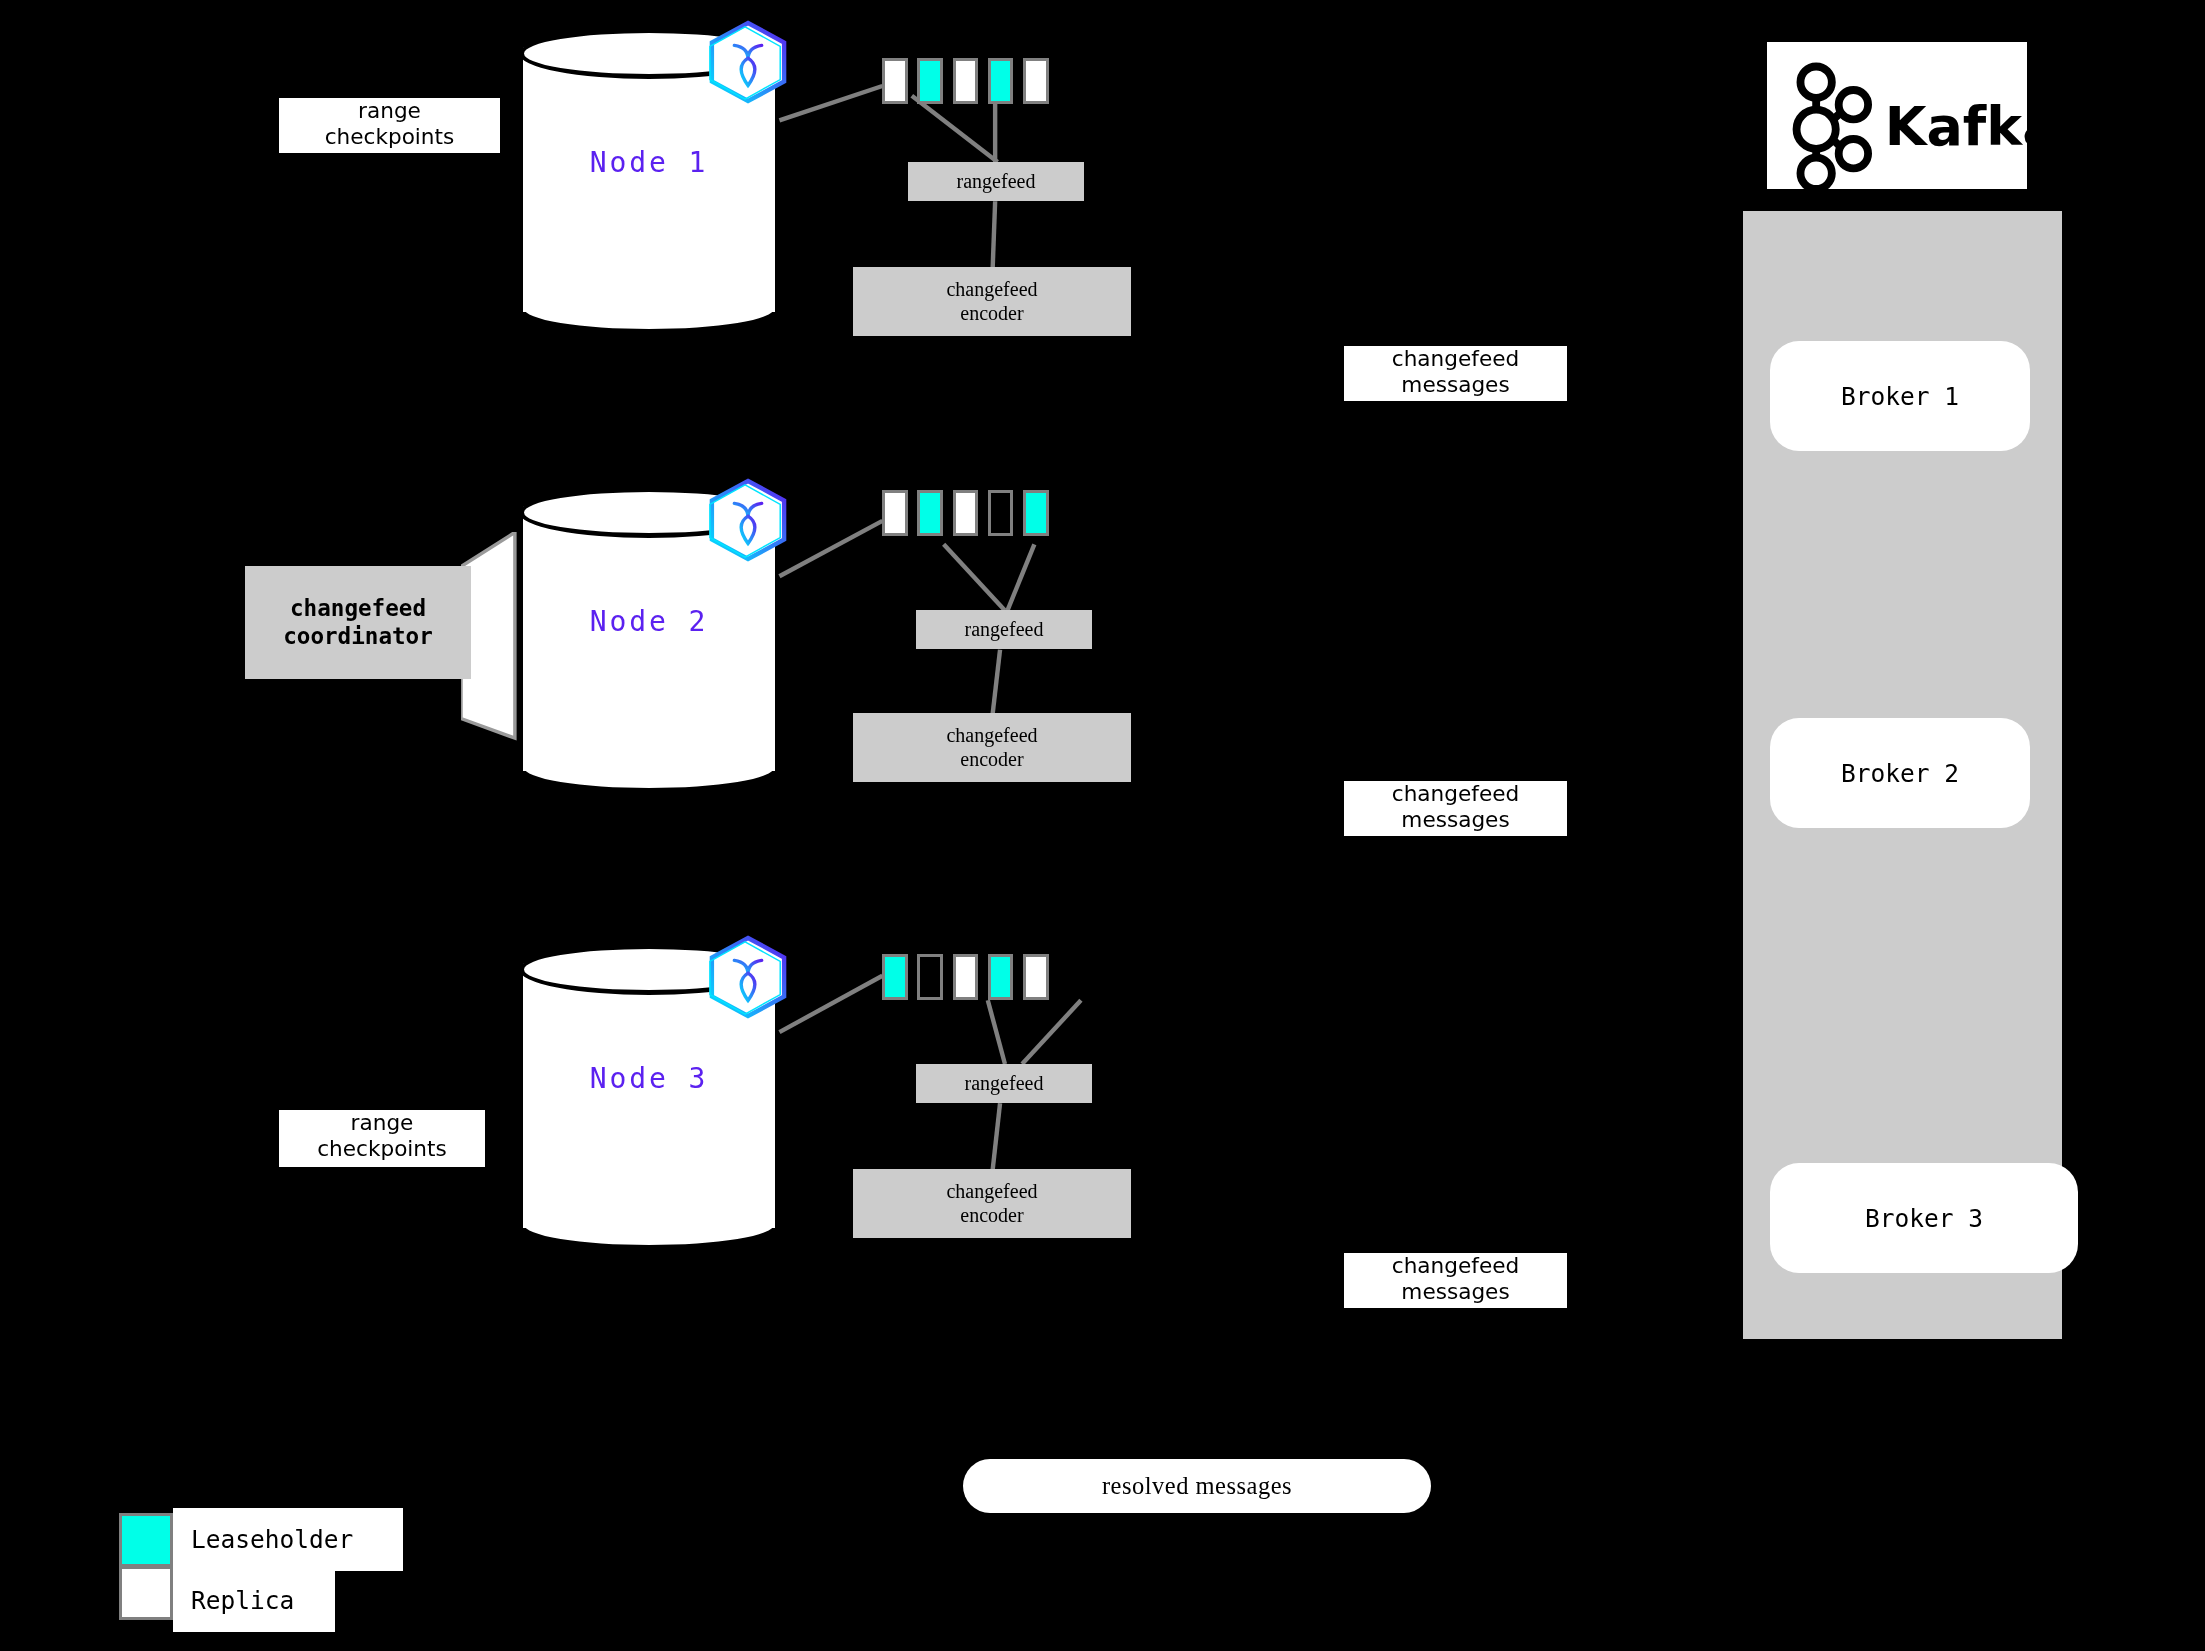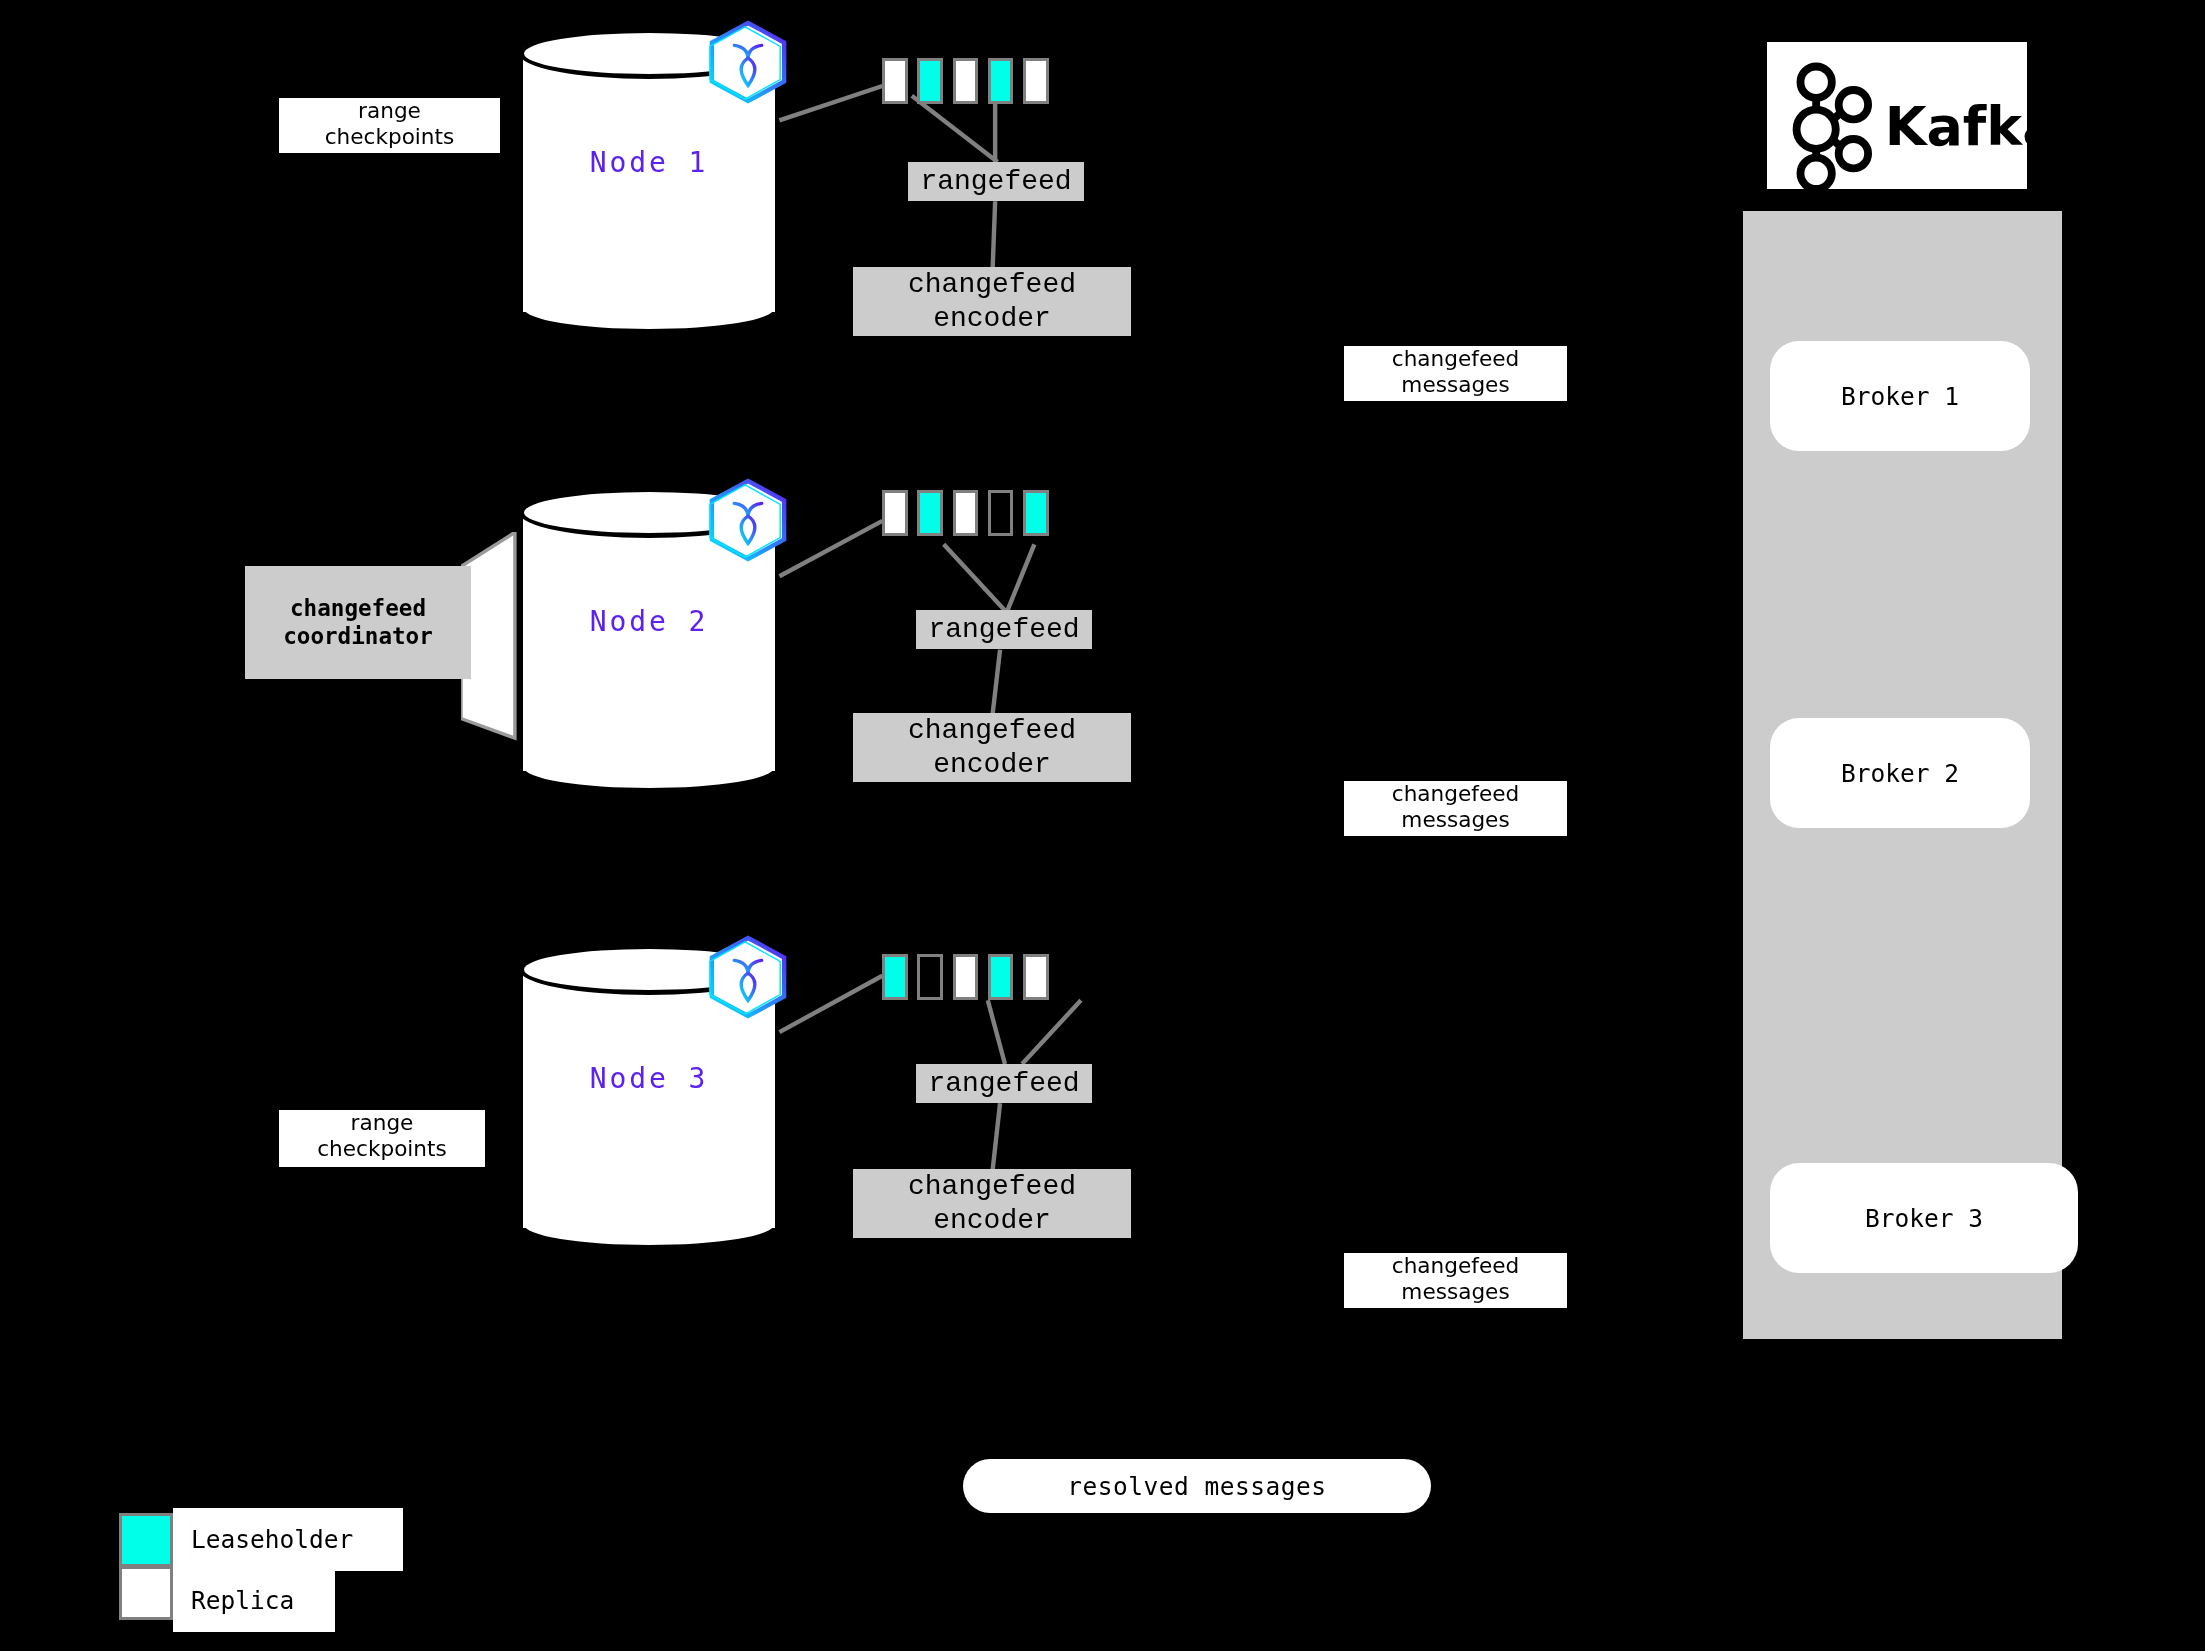--- a/index.html
+++ b/index.html
@@ -30,21 +30,21 @@
   
   .ranges{position:absolute;display:flex;gap:9.8px;z-index:5;}
   .rbox{width:25.5px;height:46px;border:3.4px solid #808080;box-sizing:border-box;}
   .rbox.lease{background:#00ffe8;}
   .rbox.replica{background:#ffffff;}
   .rbox.empty{background:transparent;}
 
   
   .gbox{position:absolute;background:#cccccc;color:#000;display:flex;
         align-items:center;justify-content:center;text-align:center;
-        font-family:Liberation Mono, monospace;font-size:28px;line-height:1.18;z-index:6;}
+        font-family:Liberation Serif, serif;font-size:20px;line-height:1.18;z-index:6;}
 
   
   .wlabel{position:absolute;background:#ffffff;color:#000;overflow:hidden;
           font-family:"DejaVu Sans",sans-serif;font-size:21.6px;line-height:1.22;
           text-align:center;z-index:7;display:block;}
 
   
   .coordbox{position:absolute;background:#cccccc;color:#000;display:flex;
             align-items:center;justify-content:center;text-align:center;
             font-weight:bold;font-size:22.6px;line-height:1.22;z-index:7;
@@ -53,21 +53,21 @@
   
   .kafka-logo{position:absolute;background:#fff;z-index:6;}
   .kpanel{position:absolute;background:#cccccc;z-index:4;}
   .broker{position:absolute;background:#ffffff;border-radius:29px;z-index:6;
           display:flex;align-items:center;justify-content:center;
           font-size:24.5px;color:#000;font-family:"DejaVu Sans Mono",monospace;}
 
   
   .pill{position:absolute;background:#ffffff;border-radius:490px;z-index:6;
         display:flex;align-items:center;justify-content:center;
-        font-size:24.5px;color:#000;letter-spacing:0.5px;}
+        font-size:24.5px;color:#000;letter-spacing:0.5px;font-family:Liberation Serif, serif;}
 
   
   .lgswatch{position:absolute;width:54px;height:54px;border:3.9px solid #808080;
             box-sizing:border-box;z-index:6;}
   .lglabel{position:absolute;background:#fff;color:#000;z-index:6;
            font-size:24.5px;display:flex;align-items:center;padding-left:18px;
            box-sizing:border-box;}
 
   svg.ov{position:absolute;left:0;top:0;width:2205px;height:1652px;z-index:2;
          pointer-events:none;}

